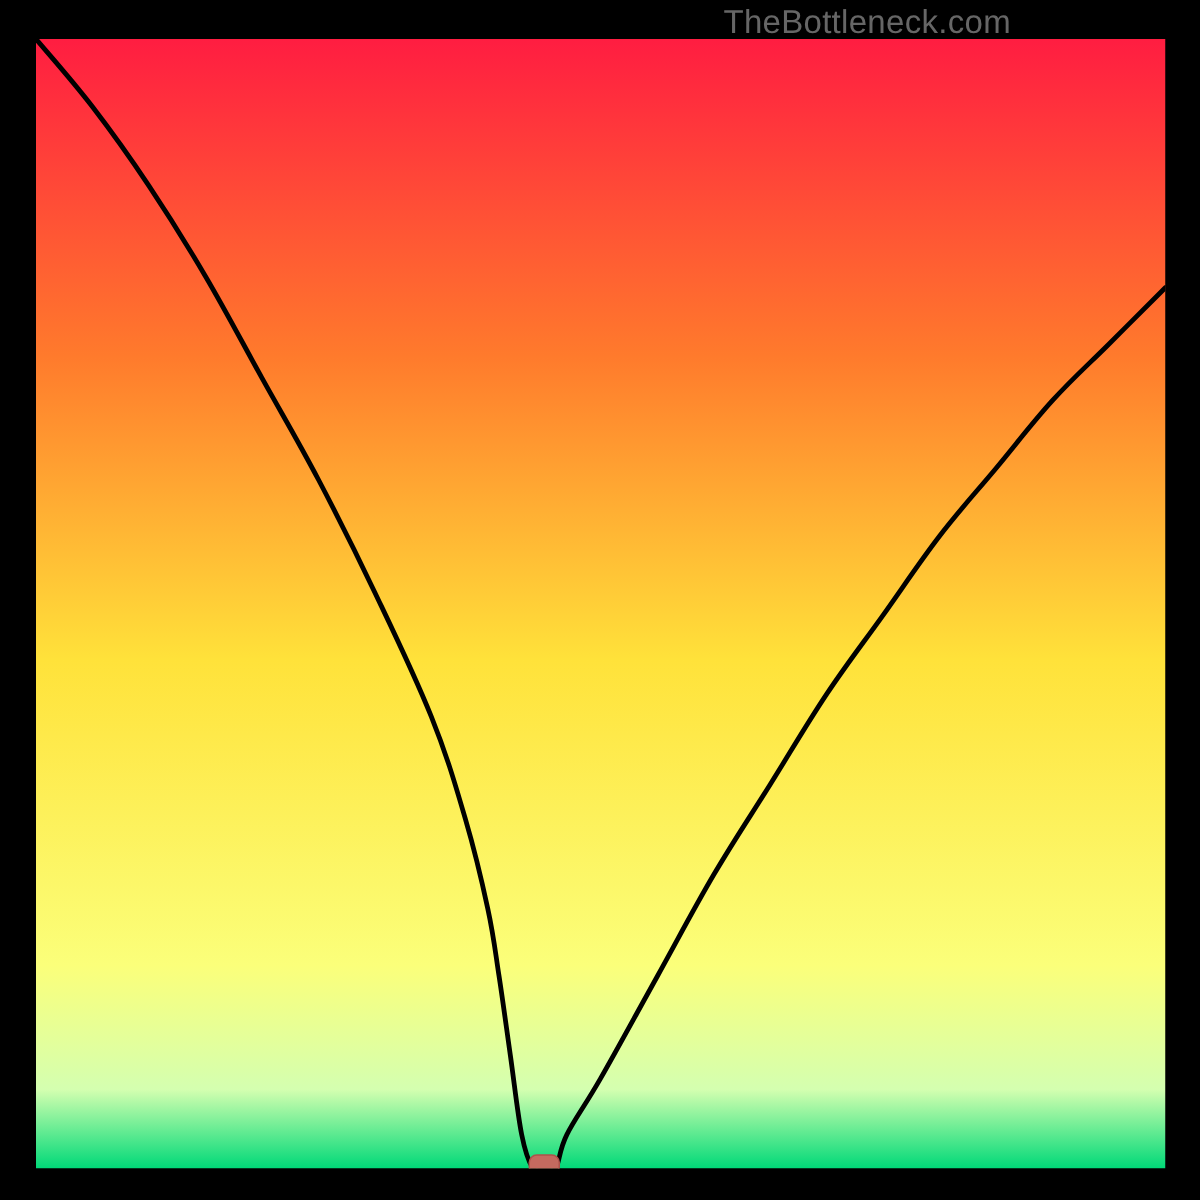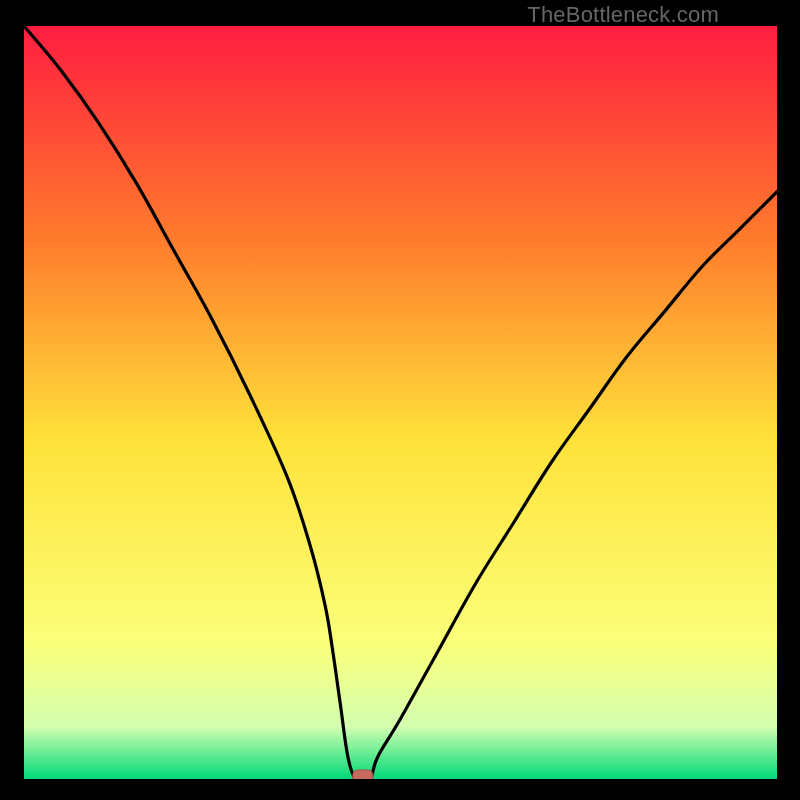--- a/index.html
+++ b/index.html
@@ -9,21 +9,20 @@
     height: 800px;
     background: #000000;
     overflow: hidden;
     font-family: Arial, Helvetica, sans-serif;
   }
   .frame {
     position: relative;
     width: 696px;
     height: 800px;
     background: #000000;
-    padding-left: 45px;
   }
   .plot-area {
     position: absolute;
     left: 24px;
     top: 26px;
     width: 753px;
     height: 753px;
   }
   .watermark {
     position: absolute;

